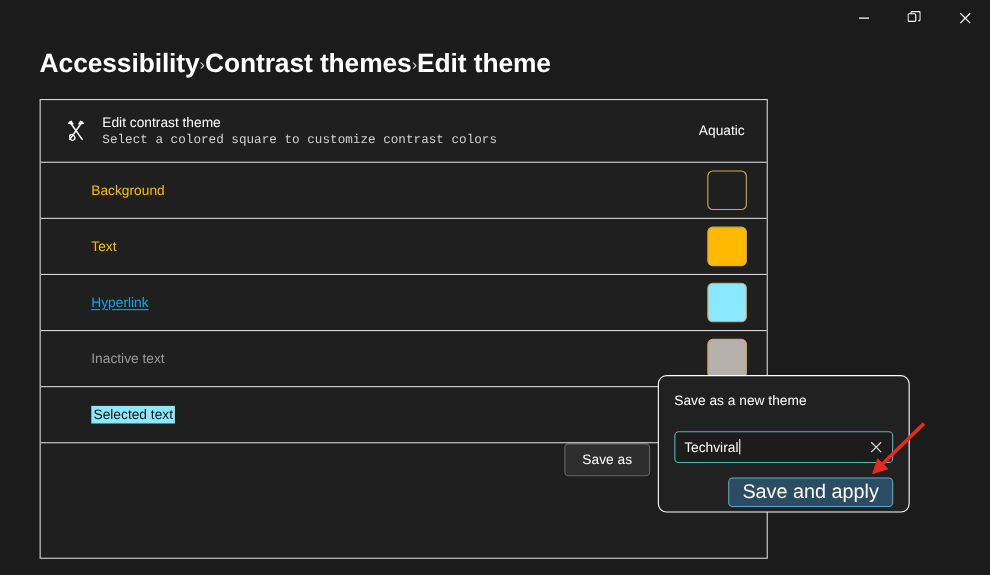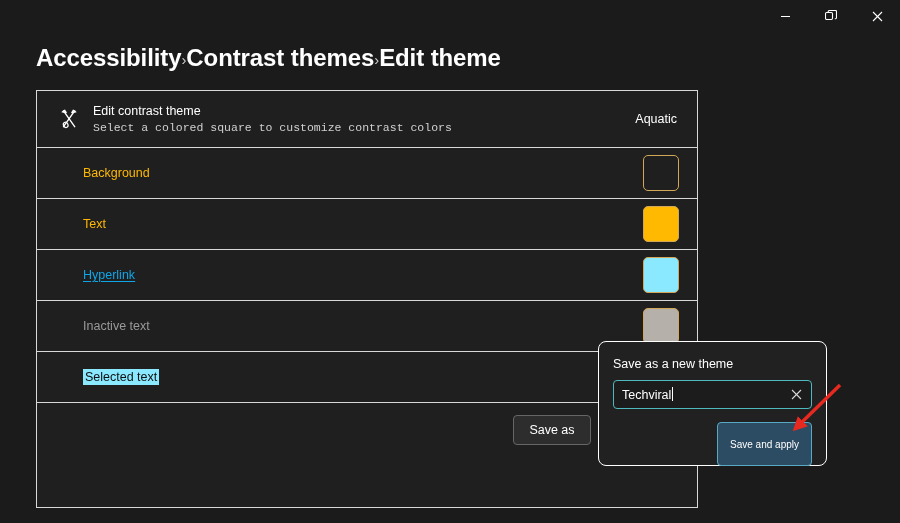--- a/index.html
+++ b/index.html
@@ -143,21 +143,20 @@
     color: #ffffff;
     font-size: 12.5px;
     font-weight: 700;
     padding: 8px 17px;
     line-height: 14px;
   }
 
   .card-footer {
     height: 53px;
     display: flex;
-    align-items: center;
     justify-content: flex-end;
     gap: 10px;
     padding: 0 18px;
     box-sizing: border-box;
   }
   .ftr-btn {
     min-width: 78px;
     height: 30px;
     border: 1px solid #666666;
     border-radius: 4px;
@@ -180,21 +179,21 @@
     background: #212121;
     border: 1.5px solid #ffffff;
     border-radius: 8px;
     padding: 14px 14px 12px 14px;
     z-index: 30;
   }
   .flyout-title {
     font-size: 12.5px;
     color: #ffffff;
     line-height: 16px;
-    margin-bottom: 8px;
+    margin-bottom: 20px;
   }
   .name-field {
     position: relative;
     height: 29px;
     border: 1px solid #4fb9bd;
     border-radius: 4px;
     background: #1c1c1c;
     display: flex;
     align-items: center;
     padding: 0 8px;
@@ -223,26 +222,26 @@
     align-items: center;
     justify-content: center;
     cursor: default;
   }
   .flyout-actions {
     display: flex;
     justify-content: flex-end;
     margin-top: 13px;
   }
   .save-apply {
-    height: 44px;
+    height: 27px;
     border: 1px solid #5aa9c4;
     border-radius: 4px;
     background: #2c4c63;
     color: #ffffff;
-    font-size: 10px;
+    font-size: 18px;
     font-family: "Liberation Sans", sans-serif;
     padding: 0 12px;
     cursor: default;
   }
 
   
   .arrow-overlay {
     position: absolute;
     left: 0; top: 0;
     width: 900px; height: 523px;

